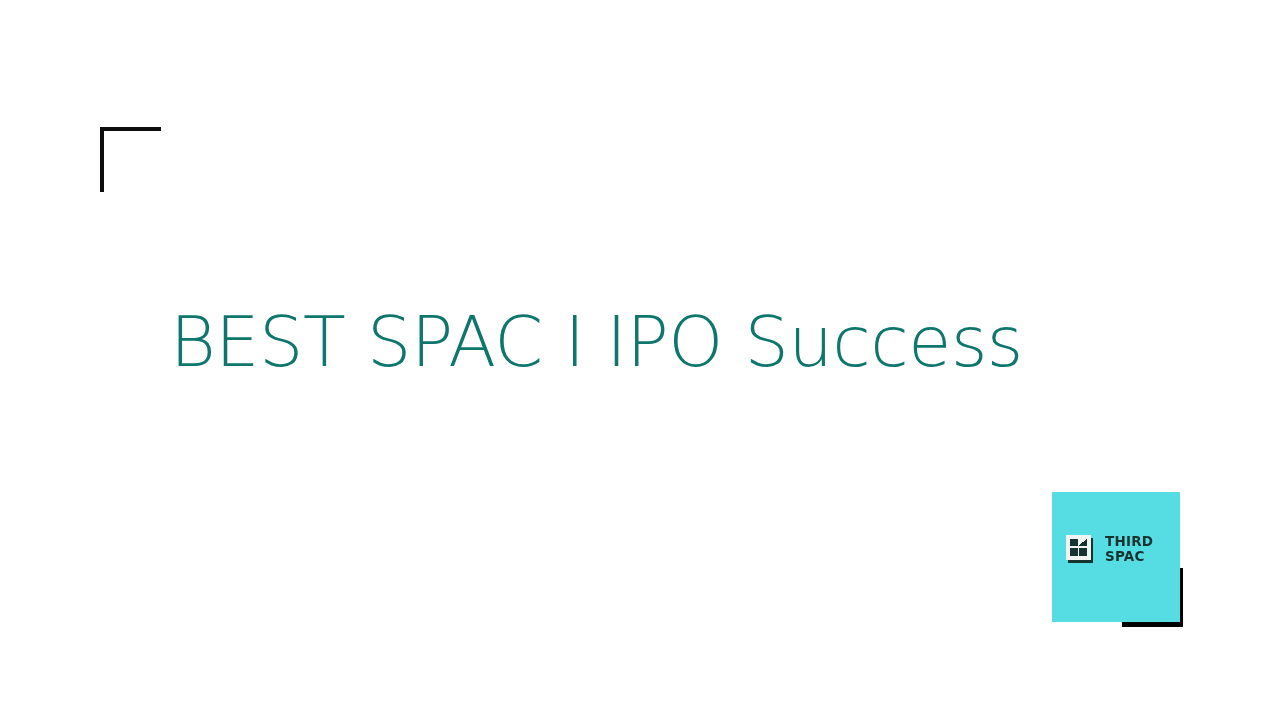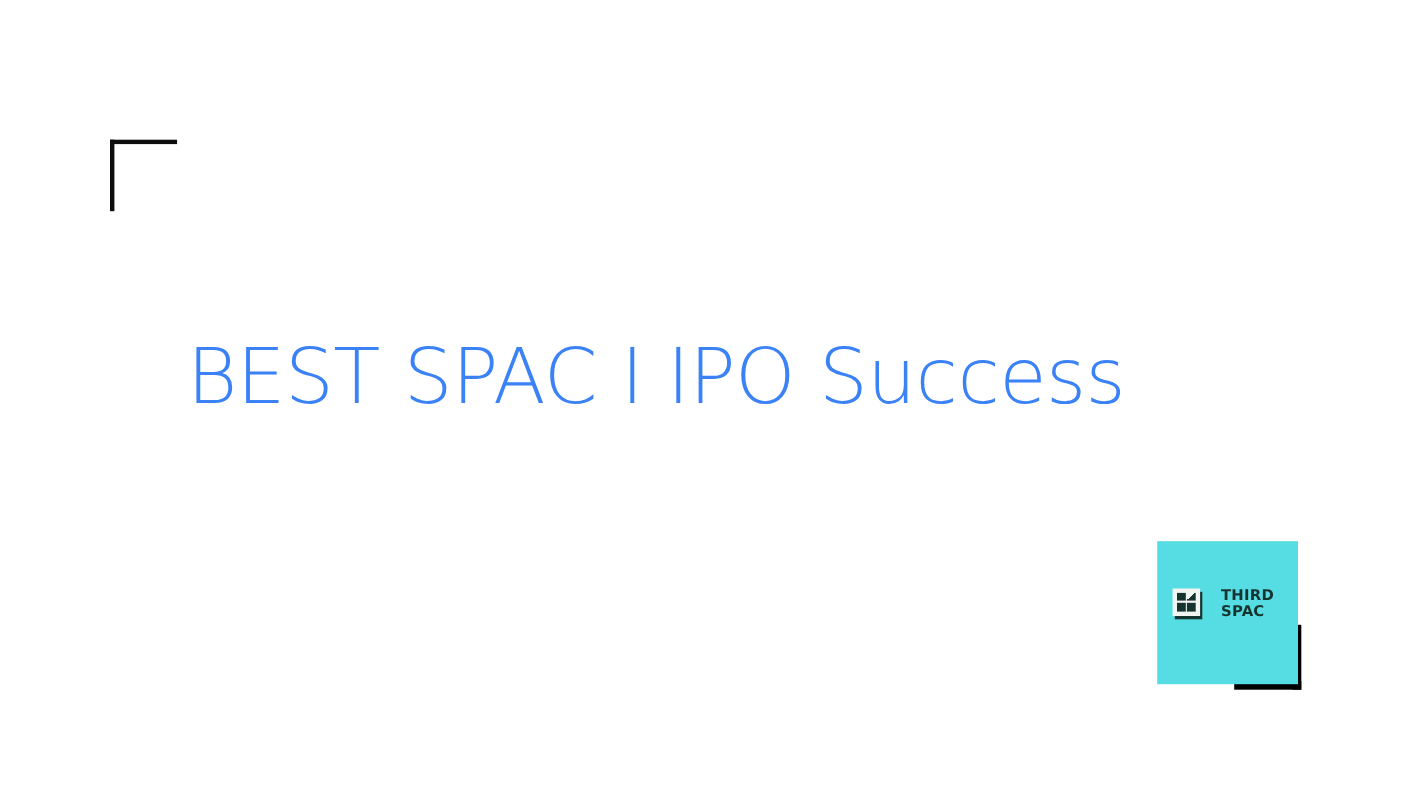--- a/index.html
+++ b/index.html
@@ -51,21 +51,21 @@
   #slide-title {
     position: absolute;
     left: 170px;
     top: 300px;
     width: 900px;
     font-family: "DejaVu Sans", "Liberation Sans", sans-serif;
     font-weight: 200;
     font-size: 70px;
     line-height: 84px;
     letter-spacing: -0.5px;
-    color: #3b82f6;
+    color: #0f766e;
     white-space: nowrap;
     -webkit-font-smoothing: antialiased;
   }
 
   
   #logo-block {
     position: absolute;
     left: 1052px;
     top: 492px;
     width: 128px;
@@ -95,21 +95,21 @@
     height: 130px;
     background: #56dde3;
   }
 
   #logo-lockup {
     position: absolute;
     left: 14px;
     top: 42px;
     display: flex;
     align-items: center;
-    gap: 16px;
+    gap: 11px;
   }
 
   
   #logo-mark {
     position: relative;
     width: 28px;
     height: 28px;
     flex: 0 0 auto;
   }
   #logo-mark .mark-shadow {

